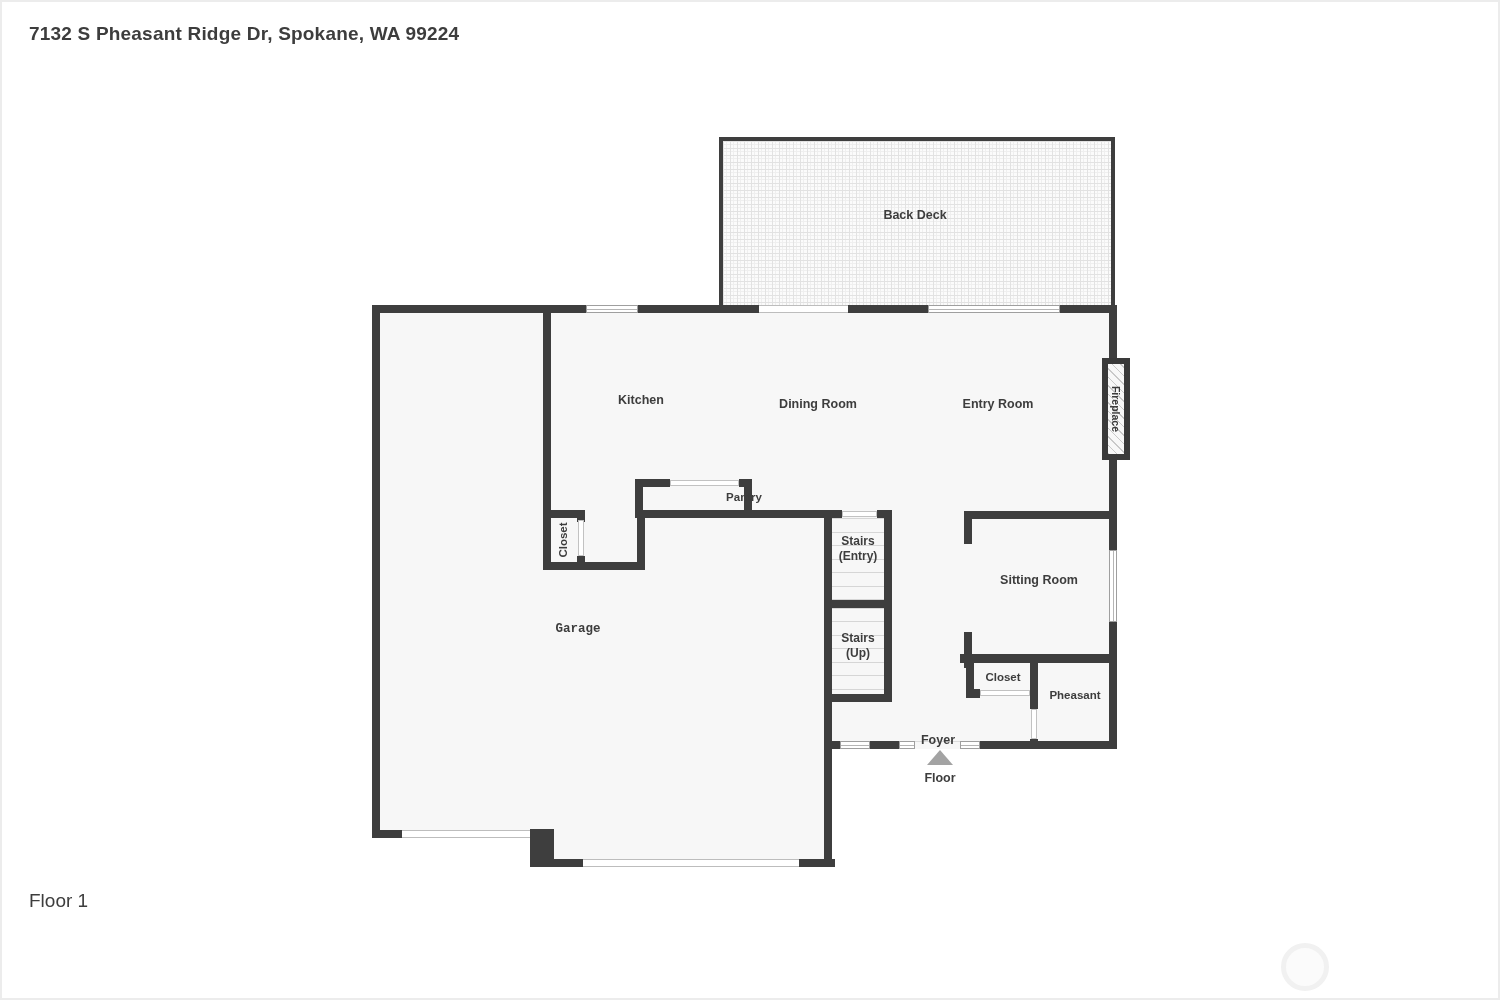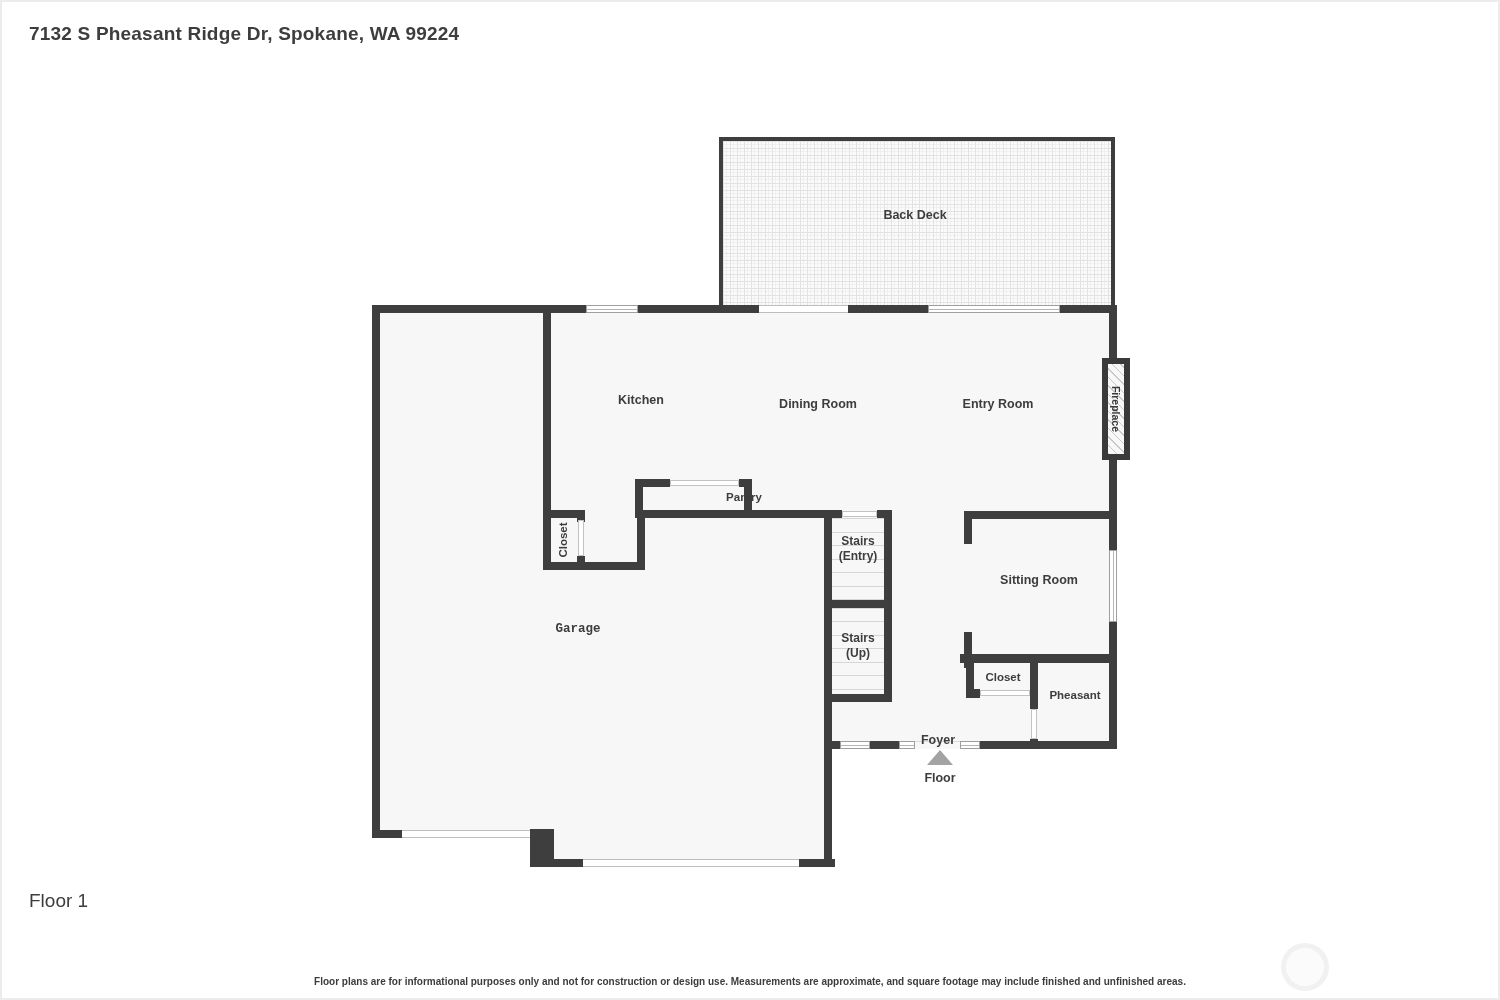--- a/index.html
+++ b/index.html
@@ -143,16 +143,15 @@
     <div>Stairs</div>
     <div>(Up)</div>
   </div>
   <div class="label" style="left:1037px;top:578px;">Sitting Room</div>
   <div class="label" style="left:936px;top:699px;margin-top:39px;">Foyer</div>
   <div class="label small" style="left:1001px;top:675px;">Closet</div>
   <div class="label small" style="left:1073px;top:693px;">Pheasant</div>
   <div class="label" style="left:938px;top:776px;">Floor</div>
 
   <div class="floor-label">Floor 1</div>
-  <div class="disclaimer">Floor plans are for informational purposes only and not for construction or design use. Measurements are approximate, and square footage may include finished and unfinished areas.</div>
   <div class="watermark"></div>
 
 </div>
 
 </body></html>

